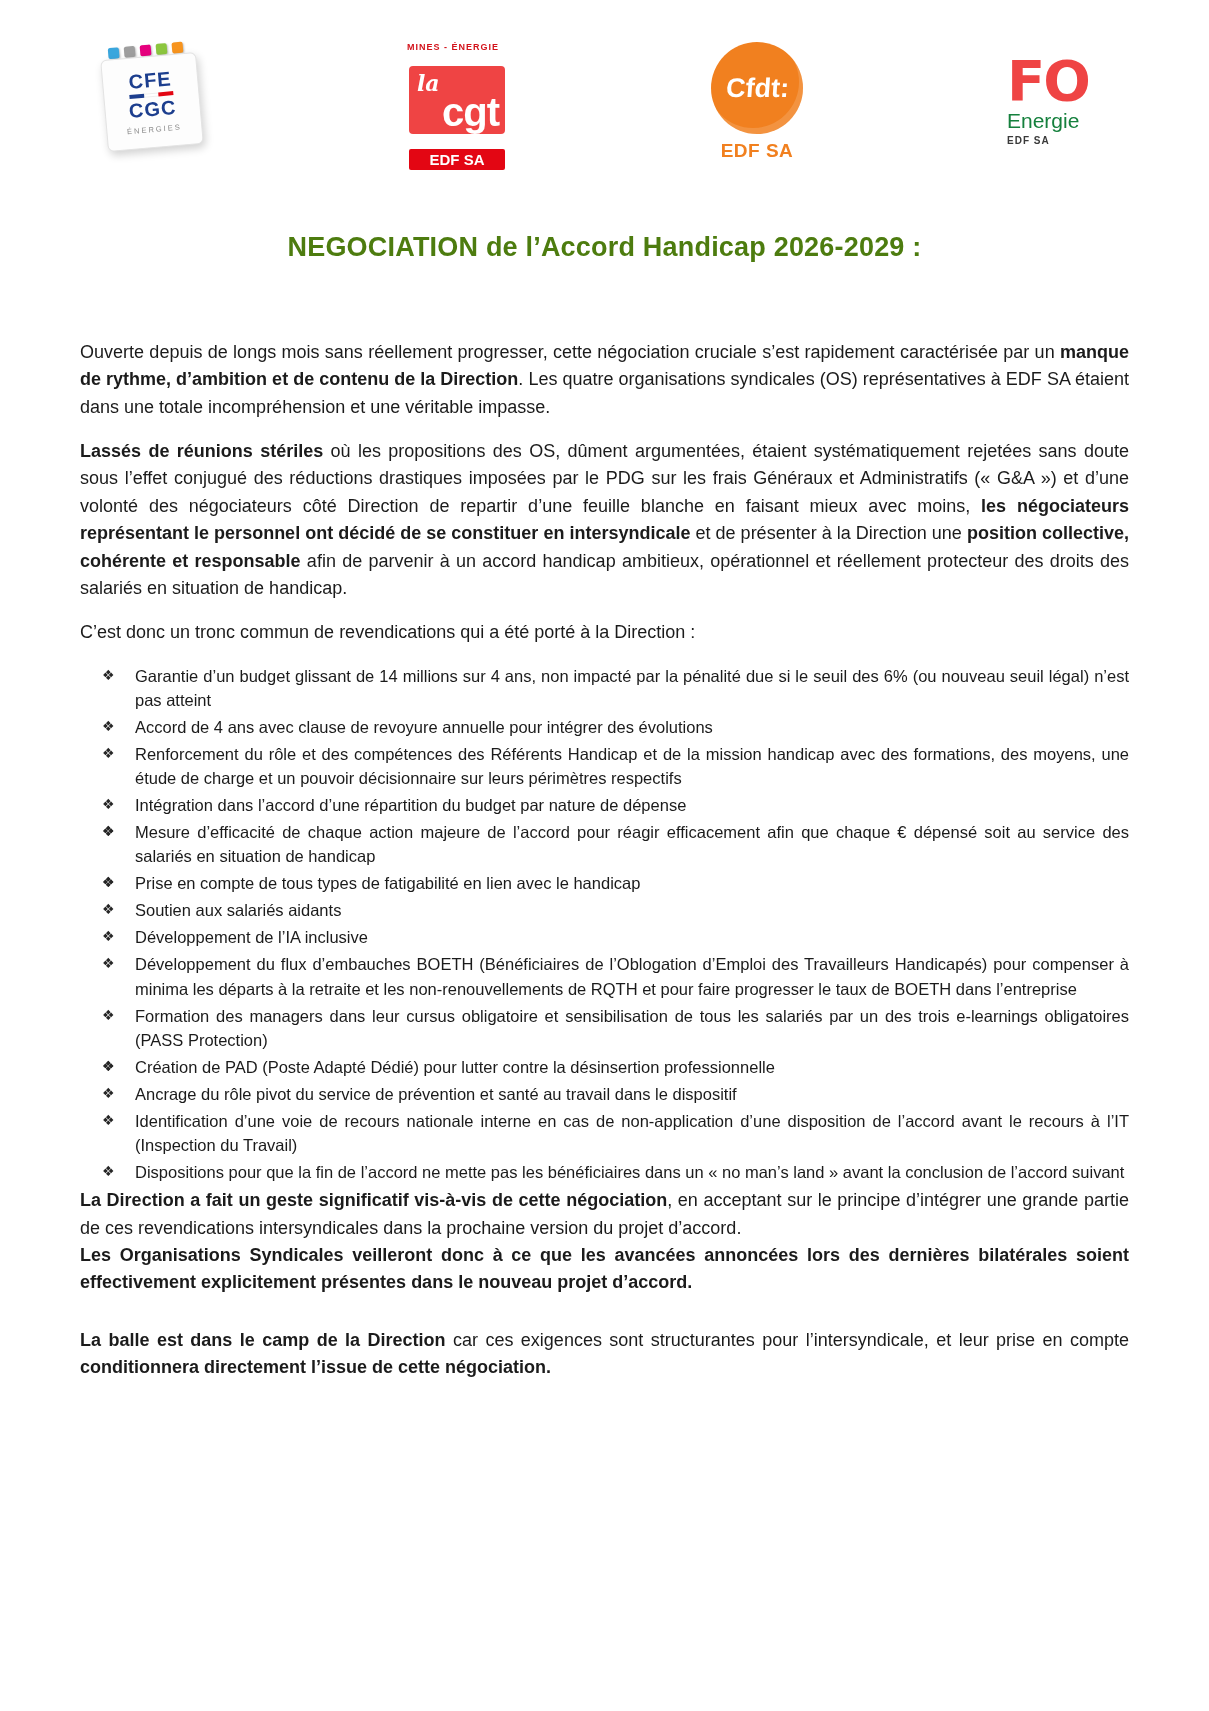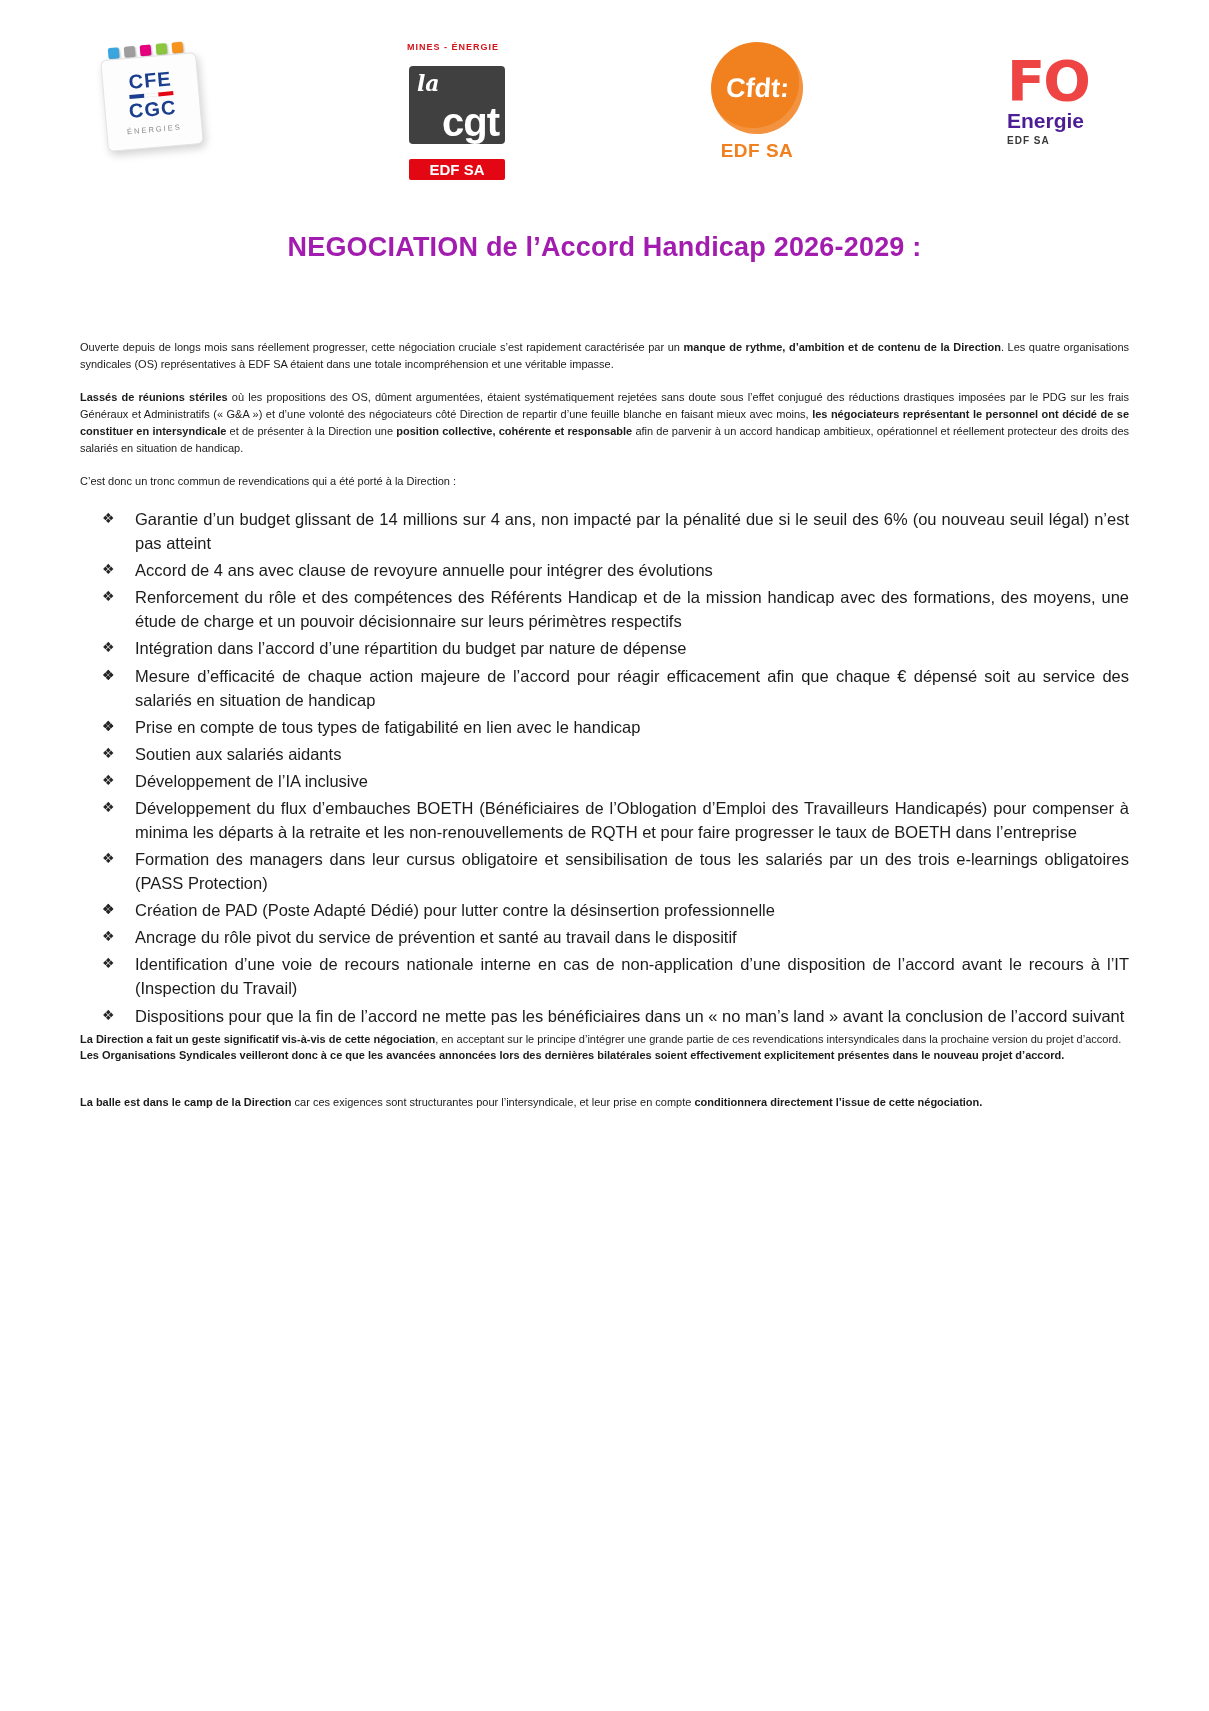--- a/index.html
+++ b/index.html
@@ -20,42 +20,42 @@
   .mini-cubes { position:absolute; top:-12px; left:4px; width:100%; display:flex; gap:5px; transform:rotate(-5deg); }
   .mini { width:11px; height:11px; border-radius:2px; box-shadow:1px 1px 2px rgba(0,0,0,.25); }
   .cfe-txt { font-size:20px; font-weight:800; color:#1c3e8e; letter-spacing:1px; line-height:1.05; }
   .flagbar { display:flex; width:44px; height:4px; margin:2px 0; }
   .flagbar span { flex:1; }
   .energies-txt { font-size:7.5px; color:#8a8a8a; letter-spacing:2px; margin-top:5px; }
 
   
   .cgtlogo { width:100px;gap:12px; }
   .cgt-top { font-size:9px; font-weight:700; color:#d3121a; letter-spacing:1px; align-self:flex-start; margin-bottom:2px; }
-  .cgt-main { width:96px; height:78px; background:#404040; border-radius:4px; position:relative; color:#fff; }
+  .cgt-main { width:96px; height:68px; background:#ef4444; border-radius:4px; position:relative; color:#fff; }
   .cgt-la { position:absolute; top:4px; left:8px; font-family:"DejaVu Serif", serif; font-style:italic; font-size:22px; font-weight:700; }
   .cgt-name { position:absolute; bottom:2px; right:6px; font-size:40px; font-weight:800; letter-spacing:-1px; line-height:1; }
   .cgt-sub { width:96px; margin-top:3px; background:#e30613; color:#fff; font-weight:800; font-size:15px; text-align:center; padding:2px 0; border-radius:2px; }
 
   
   .cfdtlogo { width:110px; }
   .cfdt-circle { width:92px; height:92px; border-radius:50%; background:#f1801f; display:flex; align-items:center; justify-content:center;
                  box-shadow:inset -4px -6px 0 rgba(255,255,255,.15); }
   .cfdt-circle span { color:#fff; font-weight:800; font-size:27px; transform:skewX(-4deg); }
   .cfdt-sub { margin-top:6px; color:#f1801f; font-weight:800; font-size:19px; letter-spacing:.5px; }
 
   
   .fologo { width:110px; padding-top:12px; align-items:flex-start; }
   .fo-name { color:#ef4444; font-weight:800; font-size:56px; line-height:.95; letter-spacing:-2px; font-family:"DejaVu Sans", sans-serif; }
-  .fo-energie { color:#4c1d95; font-weight:700; font-size:21px; margin-top:2px; }
+  .fo-energie { color:#15803d; font-weight:400; font-size:21px; margin-top:2px; }
   .fo-sub { color:#3a3a3a; font-weight:700; font-size:10px; letter-spacing:1px; margin-top:2px; }
 
   
-  .doc-title { text-align:center; font-size:27px; font-weight:800; color:#a21caf; margin:58px 0 76px; letter-spacing:.2px; }
+  .doc-title { text-align:center; font-size:27px; font-weight:800; color:#4d7c0f; margin:58px 0 76px; letter-spacing:.2px; }
 
-  .para { font-size:11px; line-height:1.52; text-align:justify; margin-bottom:17px; }
+  .para { font-size:18px; line-height:1.52; text-align:justify; margin-bottom:17px; }
   .para .b, .b { font-weight:700; }
 
   .demands { list-style:none; margin:4px 0 0 22px; }
   .demands li { position:relative; padding-left:33px; font-size:16.5px; line-height:1.46; text-align:justify; margin-bottom:3px; }
   .demands .marker { position:absolute; left:0; top:1px; font-size:14px; color:#262626; }
 
   .closing { }
   .closing .para.tight { margin-bottom:0; }
   .closing .para.gap-before { margin-top:30px; }
 </style>

